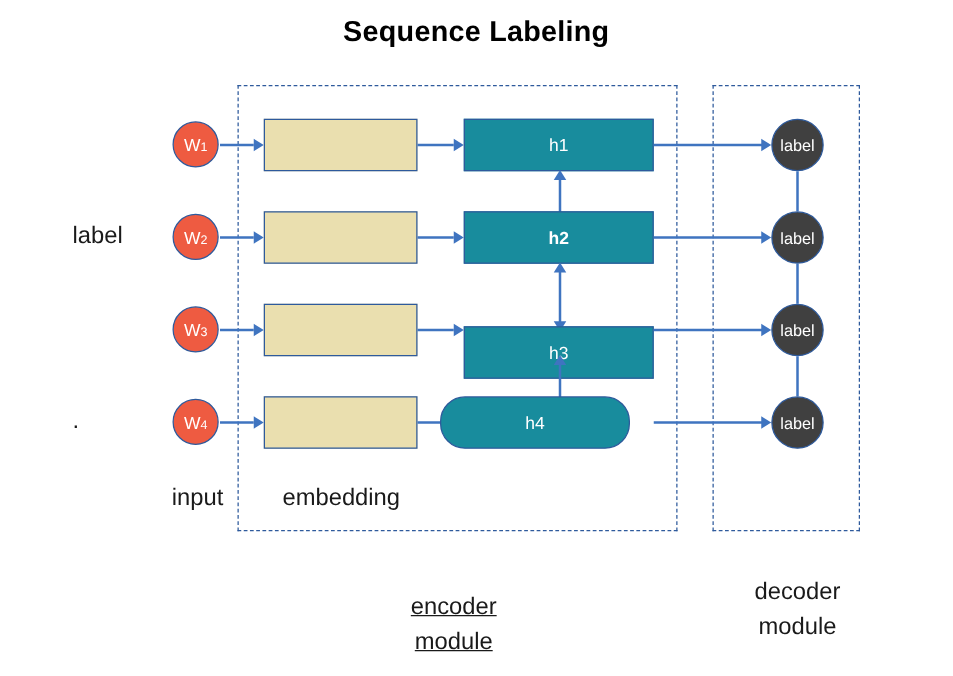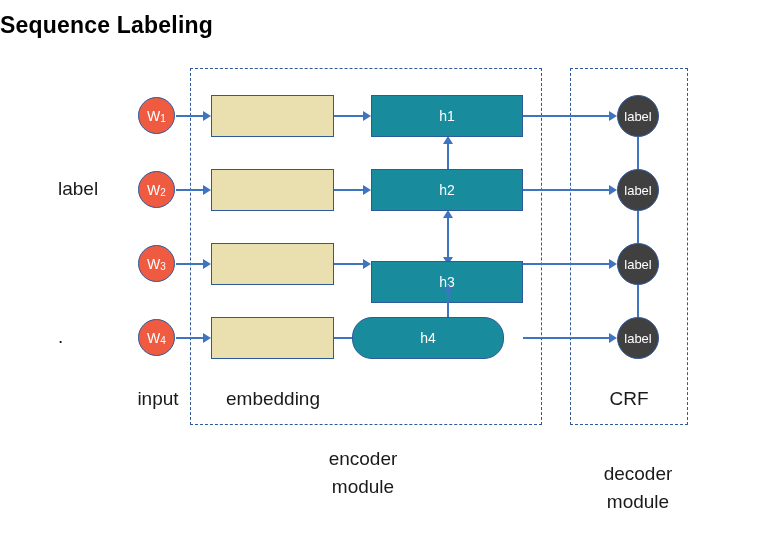--- a/index.html
+++ b/index.html
@@ -15,21 +15,21 @@
   }
   #stage {
     position: absolute; left: 0; top: 0;
     width: 762px; height: 541px;
   }
   .abs { position: absolute; }
 
   
   #title {
     left: 0; top: 12px; width: 762px;
-    text-align: left;
+    text-align: center;
     font-size: 23px;
     font-weight: bold;
     color: #000000;
     letter-spacing: 0.2px;
   }
 
   
   .module-frame {
     border: 1px dashed #2E5A9C;
     background: transparent;
@@ -174,21 +174,21 @@
   <div class="abs word-label" style="left:58px; top:179px;">label</div>
   <div class="abs token-circle" style="left:138px; top:171px;">
     <span>W</span>
       <span class="sub">2</span>
   </div>
   <div class="abs h-line" style="left:176px; top:189px; width:27px;"></div>
   <div class="abs arrow-right" style="left:203px; top:185px;"></div>
   <div class="abs embed-box" style="left:211px; top:169px;"></div>
   <div class="abs h-line" style="left:334px; top:189px; width:29px;"></div>
   <div class="abs arrow-right" style="left:363px; top:185px;"></div>
-  <div class="abs lstm-box" style="left:371px; top:169px;">h2</div>
+  <div class="abs lstm-box" style="left:371px; top:169px;font-weight:bold;">h2</div>
   <div class="abs h-line" style="left:523px; top:189px; width:90px;"></div>
   <div class="abs arrow-right" style="left:609px; top:185px;"></div>
   <div class="abs label-circle" style="left:617px; top:169px;">label</div>
 
   <div class="abs v-line" style="left:447px; top:215px; height:44px;"></div>
   <div class="abs arrow-up" style="left:443px; top:210px;"></div>
   <div class="abs arrow-down" style="left:443px; top:257px;"></div>
   <div class="abs v-line" style="left:637px; top:211px; height:32px;"></div>
 
   <div class="abs token-circle" style="left:138px; top:245px;">
@@ -220,23 +220,22 @@
   <div class="abs embed-box" style="left:211px; top:317px;"></div>
   <div class="abs h-line" style="left:334px; top:337px; width:29px;"></div>
   <div class="abs arrow-right" style="left:363px; top:333px;"></div>
   <div class="abs lstm-box" style="left:352px; top:317px;border-radius:20px;">h4</div>
   <div class="abs h-line" style="left:523px; top:337px; width:90px;"></div>
   <div class="abs arrow-right" style="left:609px; top:333px;"></div>
   <div class="abs label-circle" style="left:617px; top:317px;">label</div>
 
   <div class="abs stage-caption" style="left:203px; top:388px; width:140px;">embedding</div>
   <div class="abs stage-caption" style="left:113px; top:388px; width:90px;">input</div>
-  <div class="abs stage-caption" style="left:589px; top:388px; width:80px;">CRF</div>
-
-  <div class="abs module-caption" style="left:293px; top:445px; width:140px;">
+
+  <div class="abs module-caption" style="left:293px; top:472px; width:140px;text-decoration:underline;">
     <div>encoder</div>
     <div>module</div>
   </div>
   <div class="abs module-caption" style="left:568px; top:460px; width:140px;">
     <div>decoder</div>
     <div>module</div>
   </div>
 
 </div>
 

